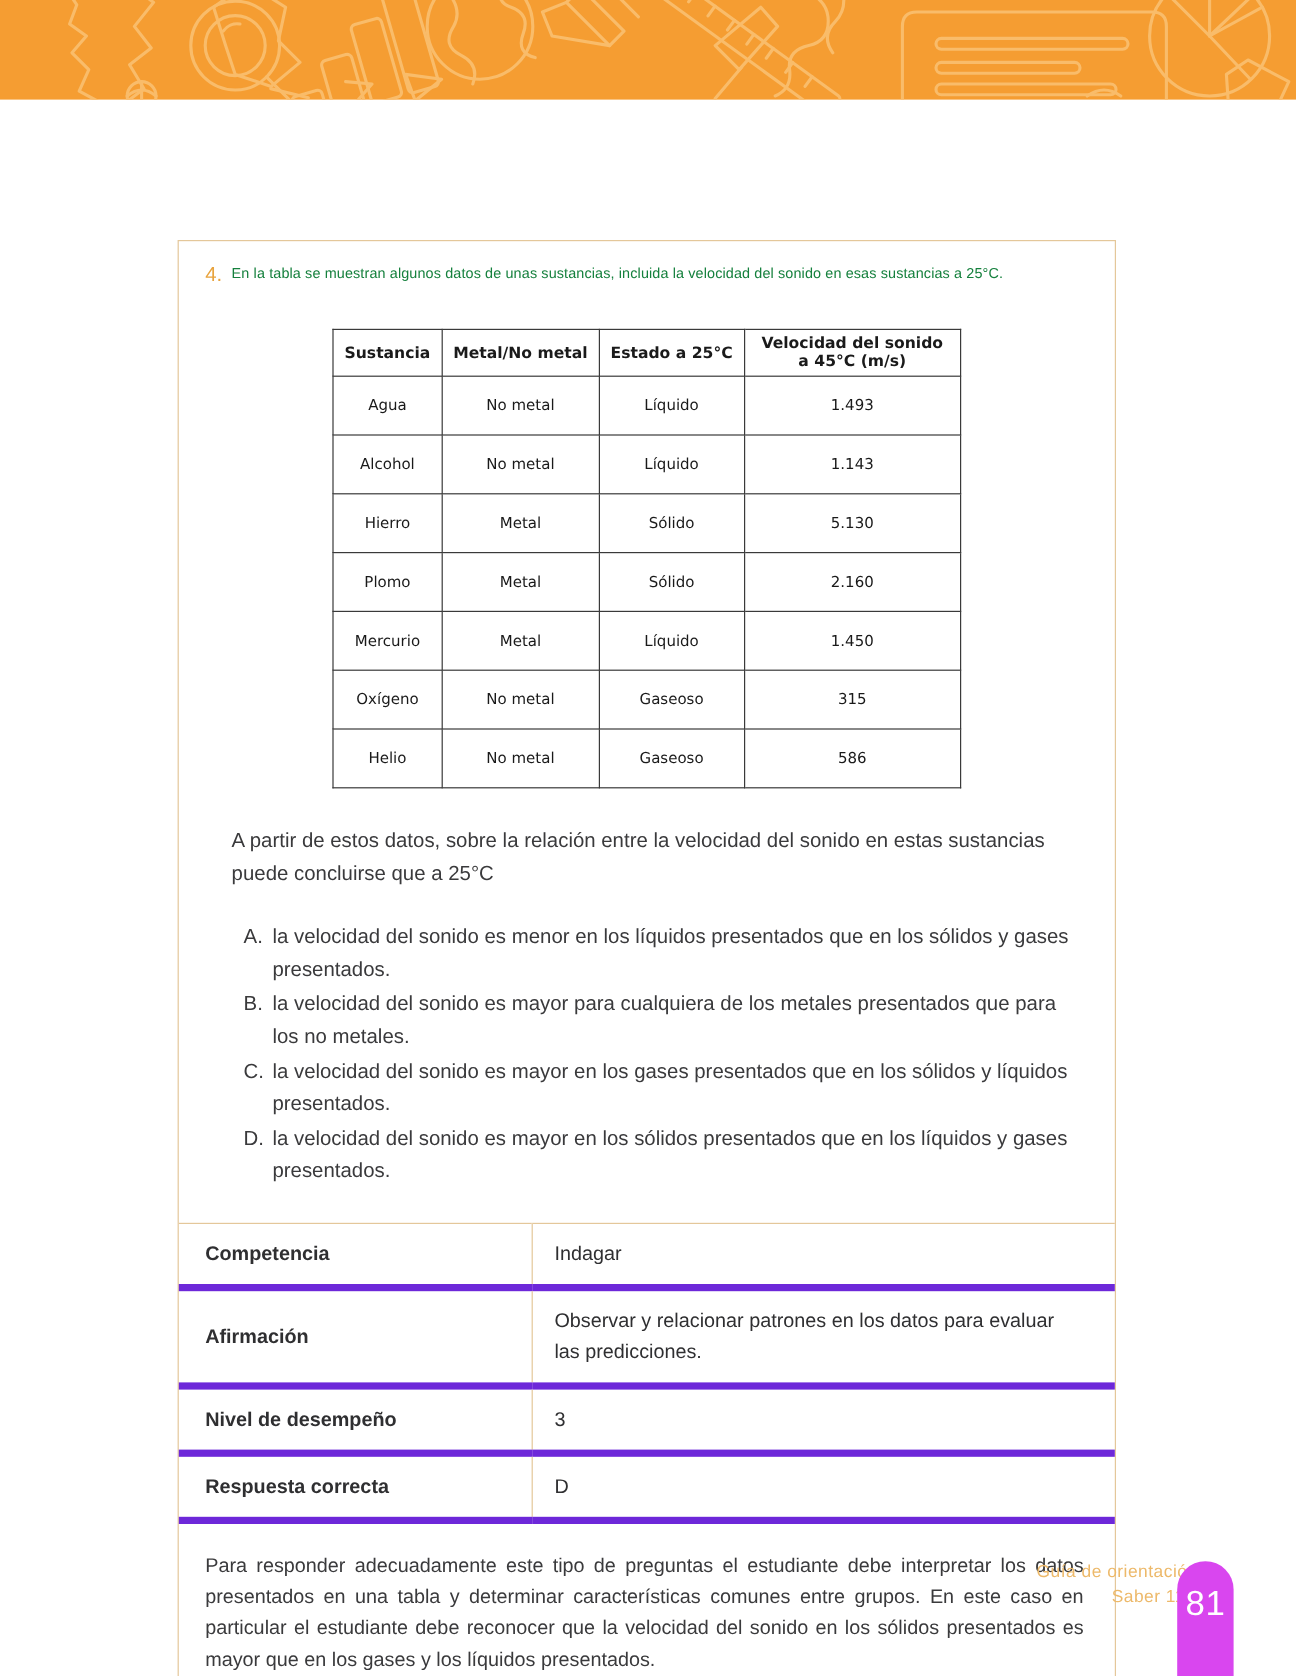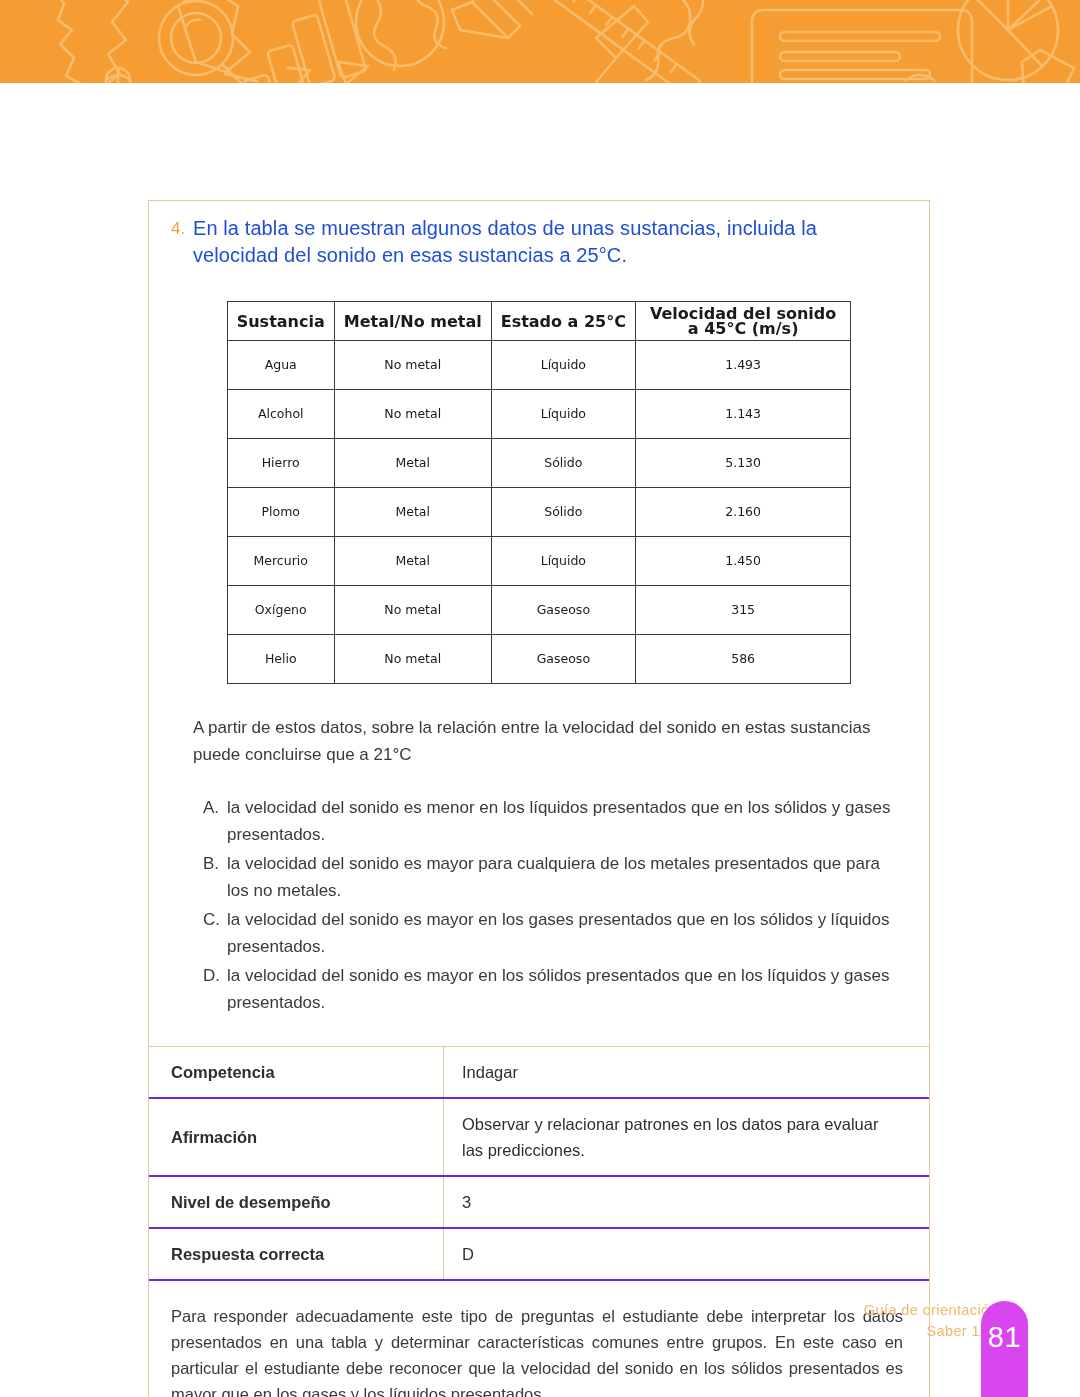--- a/index.html
+++ b/index.html
@@ -47,22 +47,22 @@
   }
   .q-number {
     color: #e8a33d;
     font-size: 17px;
     line-height: 27px;
     width: 22px;
     flex: 0 0 22px;
     font-family: "Liberation Sans", sans-serif;
   }
   .q-text {
-    color: #1d4ed8;
-    font-size: 20px;
+    color: #15803d;
+    font-size: 12px;
     line-height: 27px;
     letter-spacing: 0.1px;
     flex: 1;
   }
 
   
   #data-table-wrap {
     display: flex;
     justify-content: center;
     margin: 32px 0 6px 0;
@@ -76,21 +76,21 @@
   }
   table.data-table th,
   table.data-table td {
     border: 1px solid #3a3a3a;
     padding: 16px 8px;
     text-align: center;
     white-space: nowrap;
   }
   table.data-table th {
     font-weight: bold;
-    font-size: 16px;
+    font-size: 13px;
     padding: 4px 9px;
     line-height: 15px;
   }
   table.data-table td { line-height: 16px; }
   table.data-table th.wide { padding-left: 14px; padding-right: 14px; }
 
   
   .prompt-para {
     color: #3a3a3c;
     font-size: 17px;
@@ -118,21 +118,21 @@
   }
   .option-text { flex: 1; }
 
   
   #info-table {
     width: 100%;
     border-collapse: collapse;
     border-top: 1px solid #e4c79a;
   }
   #info-table td {
-    border-bottom: 2px solid #6d28d9;
+    border-bottom: 6px solid #6d28d9;
     vertical-align: middle;
     color: #2f2f31;
     font-size: 16.5px;
     line-height: 26px;
   }
   #info-table td.label {
     width: 272px;
     font-weight: bold;
     padding: 12px 0 12px 22px;
     border-right: 1px solid #e4c79a;
@@ -313,21 +313,21 @@
           <tr>
             <td>Helio</td>
             <td>No metal</td>
             <td>Gaseoso</td>
             <td>586</td>
           </tr>
         </tbody>
       </table>
     </div>
 
-    <div class="prompt-para">A partir de estos datos, sobre la relación entre la velocidad del sonido en estas sustancias puede concluirse que a 21°C</div>
+    <div class="prompt-para">A partir de estos datos, sobre la relación entre la velocidad del sonido en estas sustancias puede concluirse que a 25°C</div>
 
     <div id="options-list">
       <div class="option-row">
         <div class="option-letter">A.</div>
         <div class="option-text">la velocidad del sonido es menor en los líquidos presentados que en los sólidos y gases presentados.</div>
       </div>
       <div class="option-row">
         <div class="option-letter">B.</div>
         <div class="option-text">la velocidad del sonido es mayor para cualquiera de los metales presentados que para los no metales.</div>
       </div>

